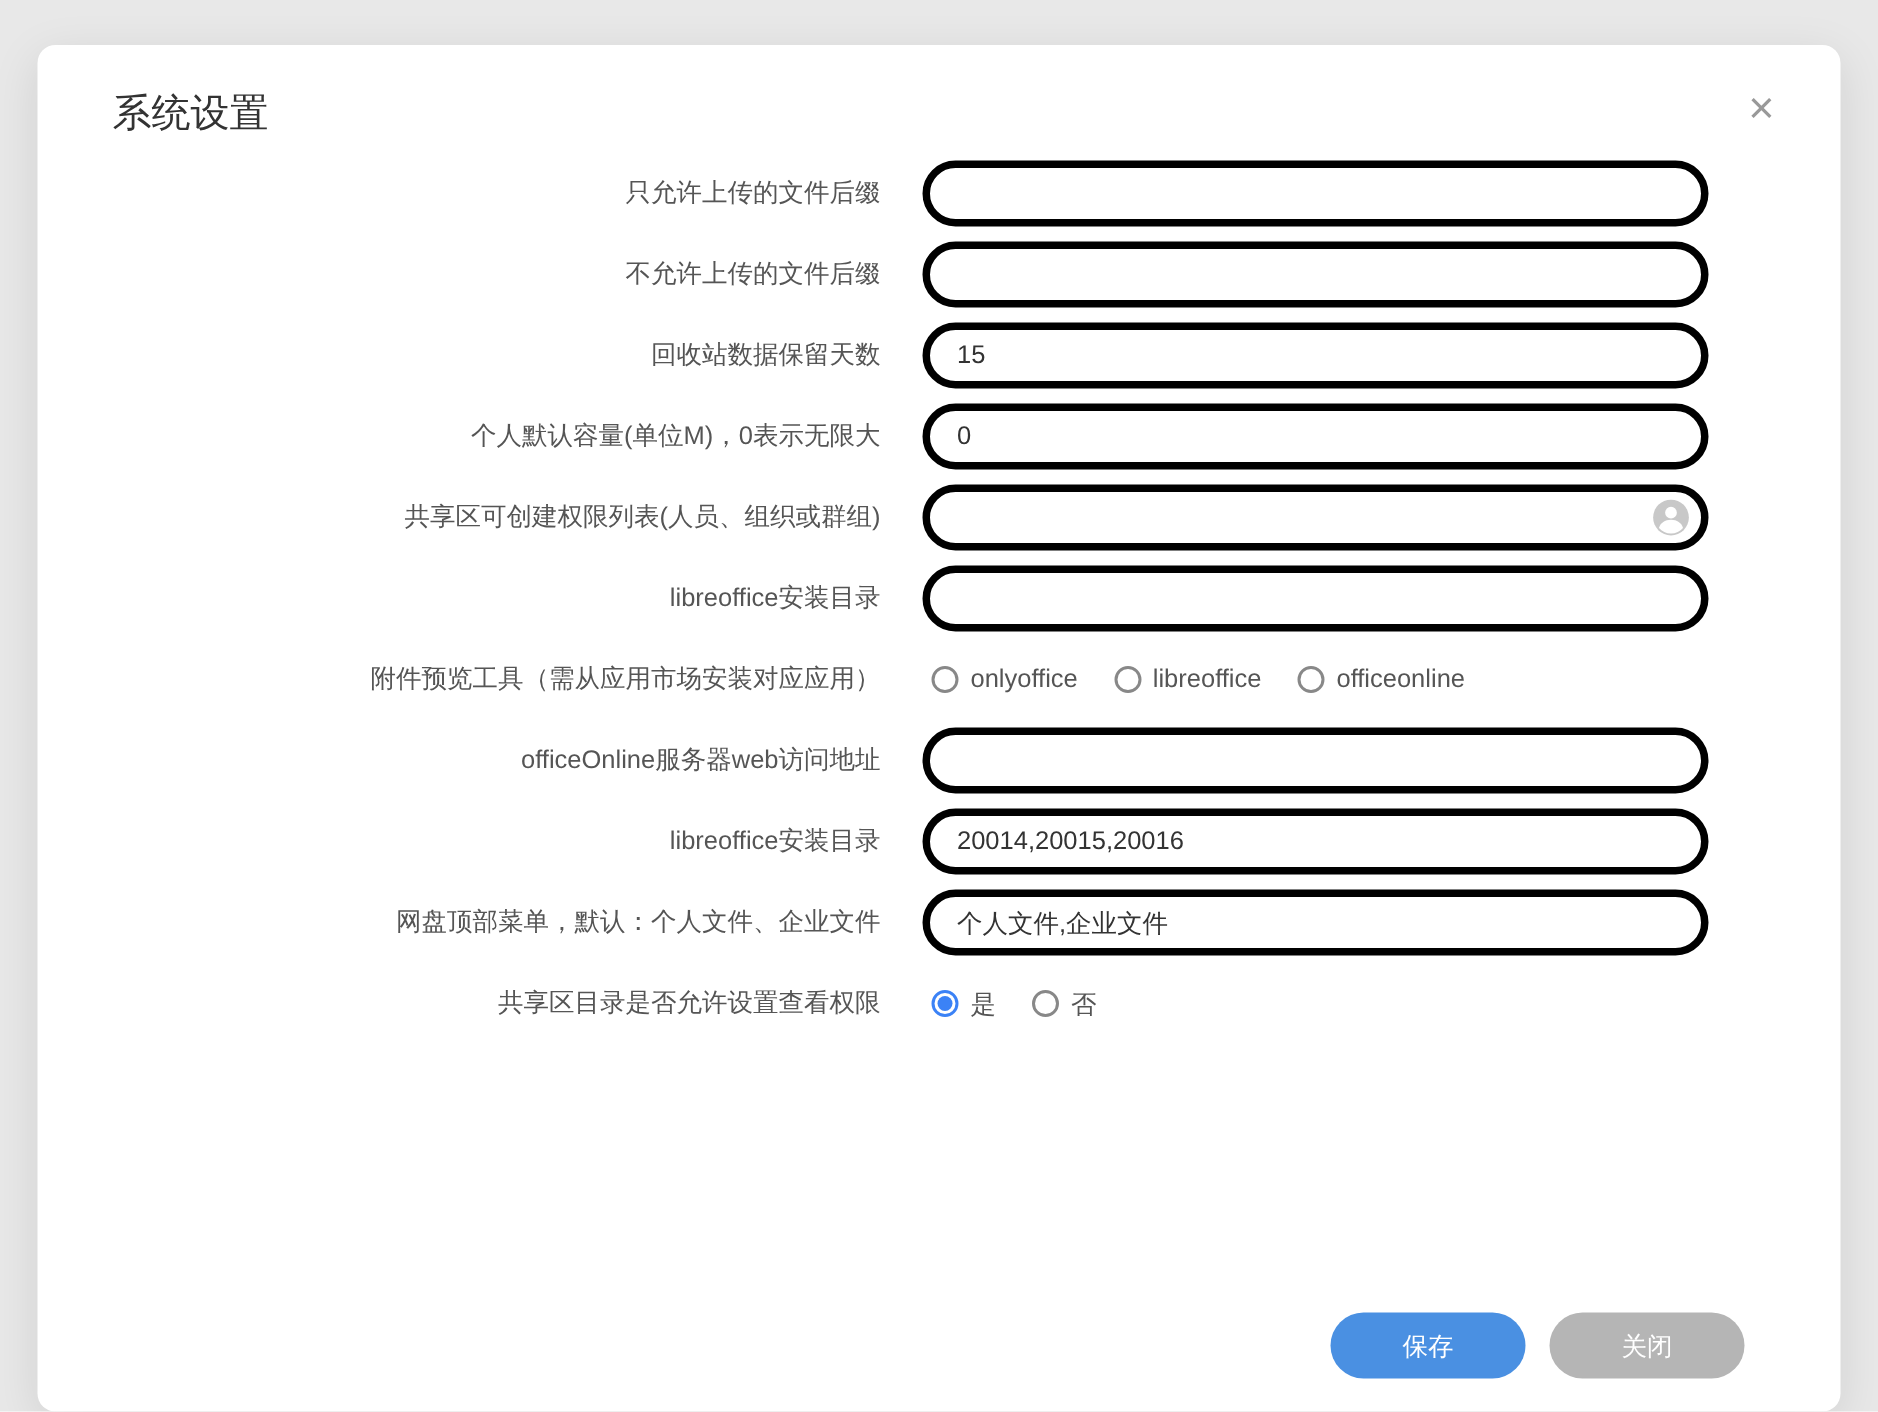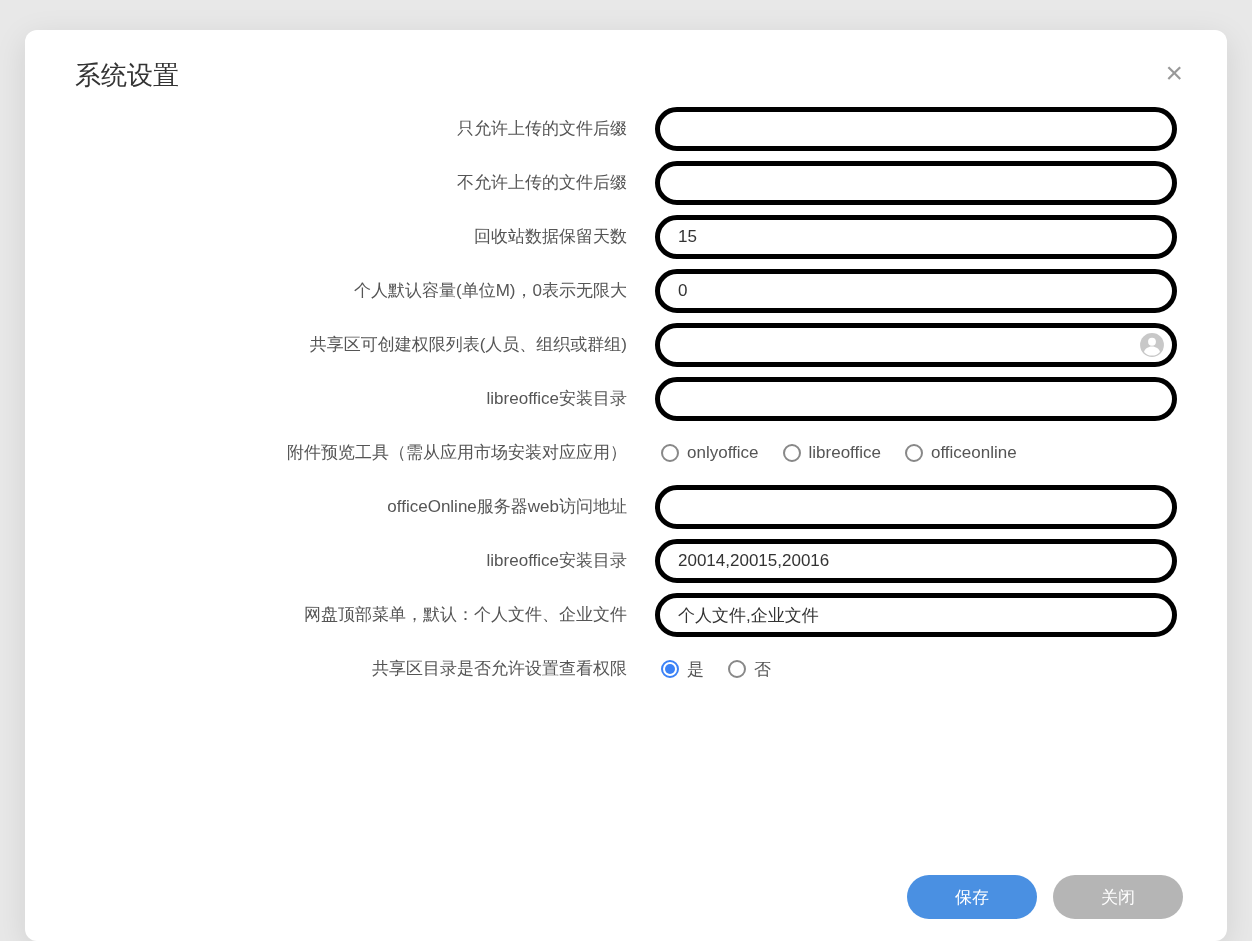--- a/index.html
+++ b/index.html
@@ -39,21 +39,20 @@
       color: #999;
       cursor: pointer;
       line-height: 1;
       font-weight: 300;
       padding: 0 4px;
     }
     .modal-body {
       flex: 1;
       padding: 4px 50px 10px 50px;
       overflow-y: auto;
-      margin-left: 40px;
     }
     .form-row {
       display: flex;
       align-items: center;
       margin-bottom: 10px;
       min-height: 44px;
     }
     .form-label {
       width: 540px;
       text-align: right;
@@ -120,21 +119,21 @@
       border-color: #3b82f6;
     }
     .radio-circle.checked::after {
       content: "";
       width: 10px;
       height: 10px;
       background: #3b82f6;
       border-radius: 50%;
     }
     .modal-footer {
-      padding: 18px 44px 22px;
+      padding: 18px 64px 22px;
       display: flex;
       justify-content: flex-end;
       gap: 16px;
     }
     .btn {
       min-width: 130px;
       height: 44px;
       border-radius: 22px;
       border: none;
       font-size: 17px;

